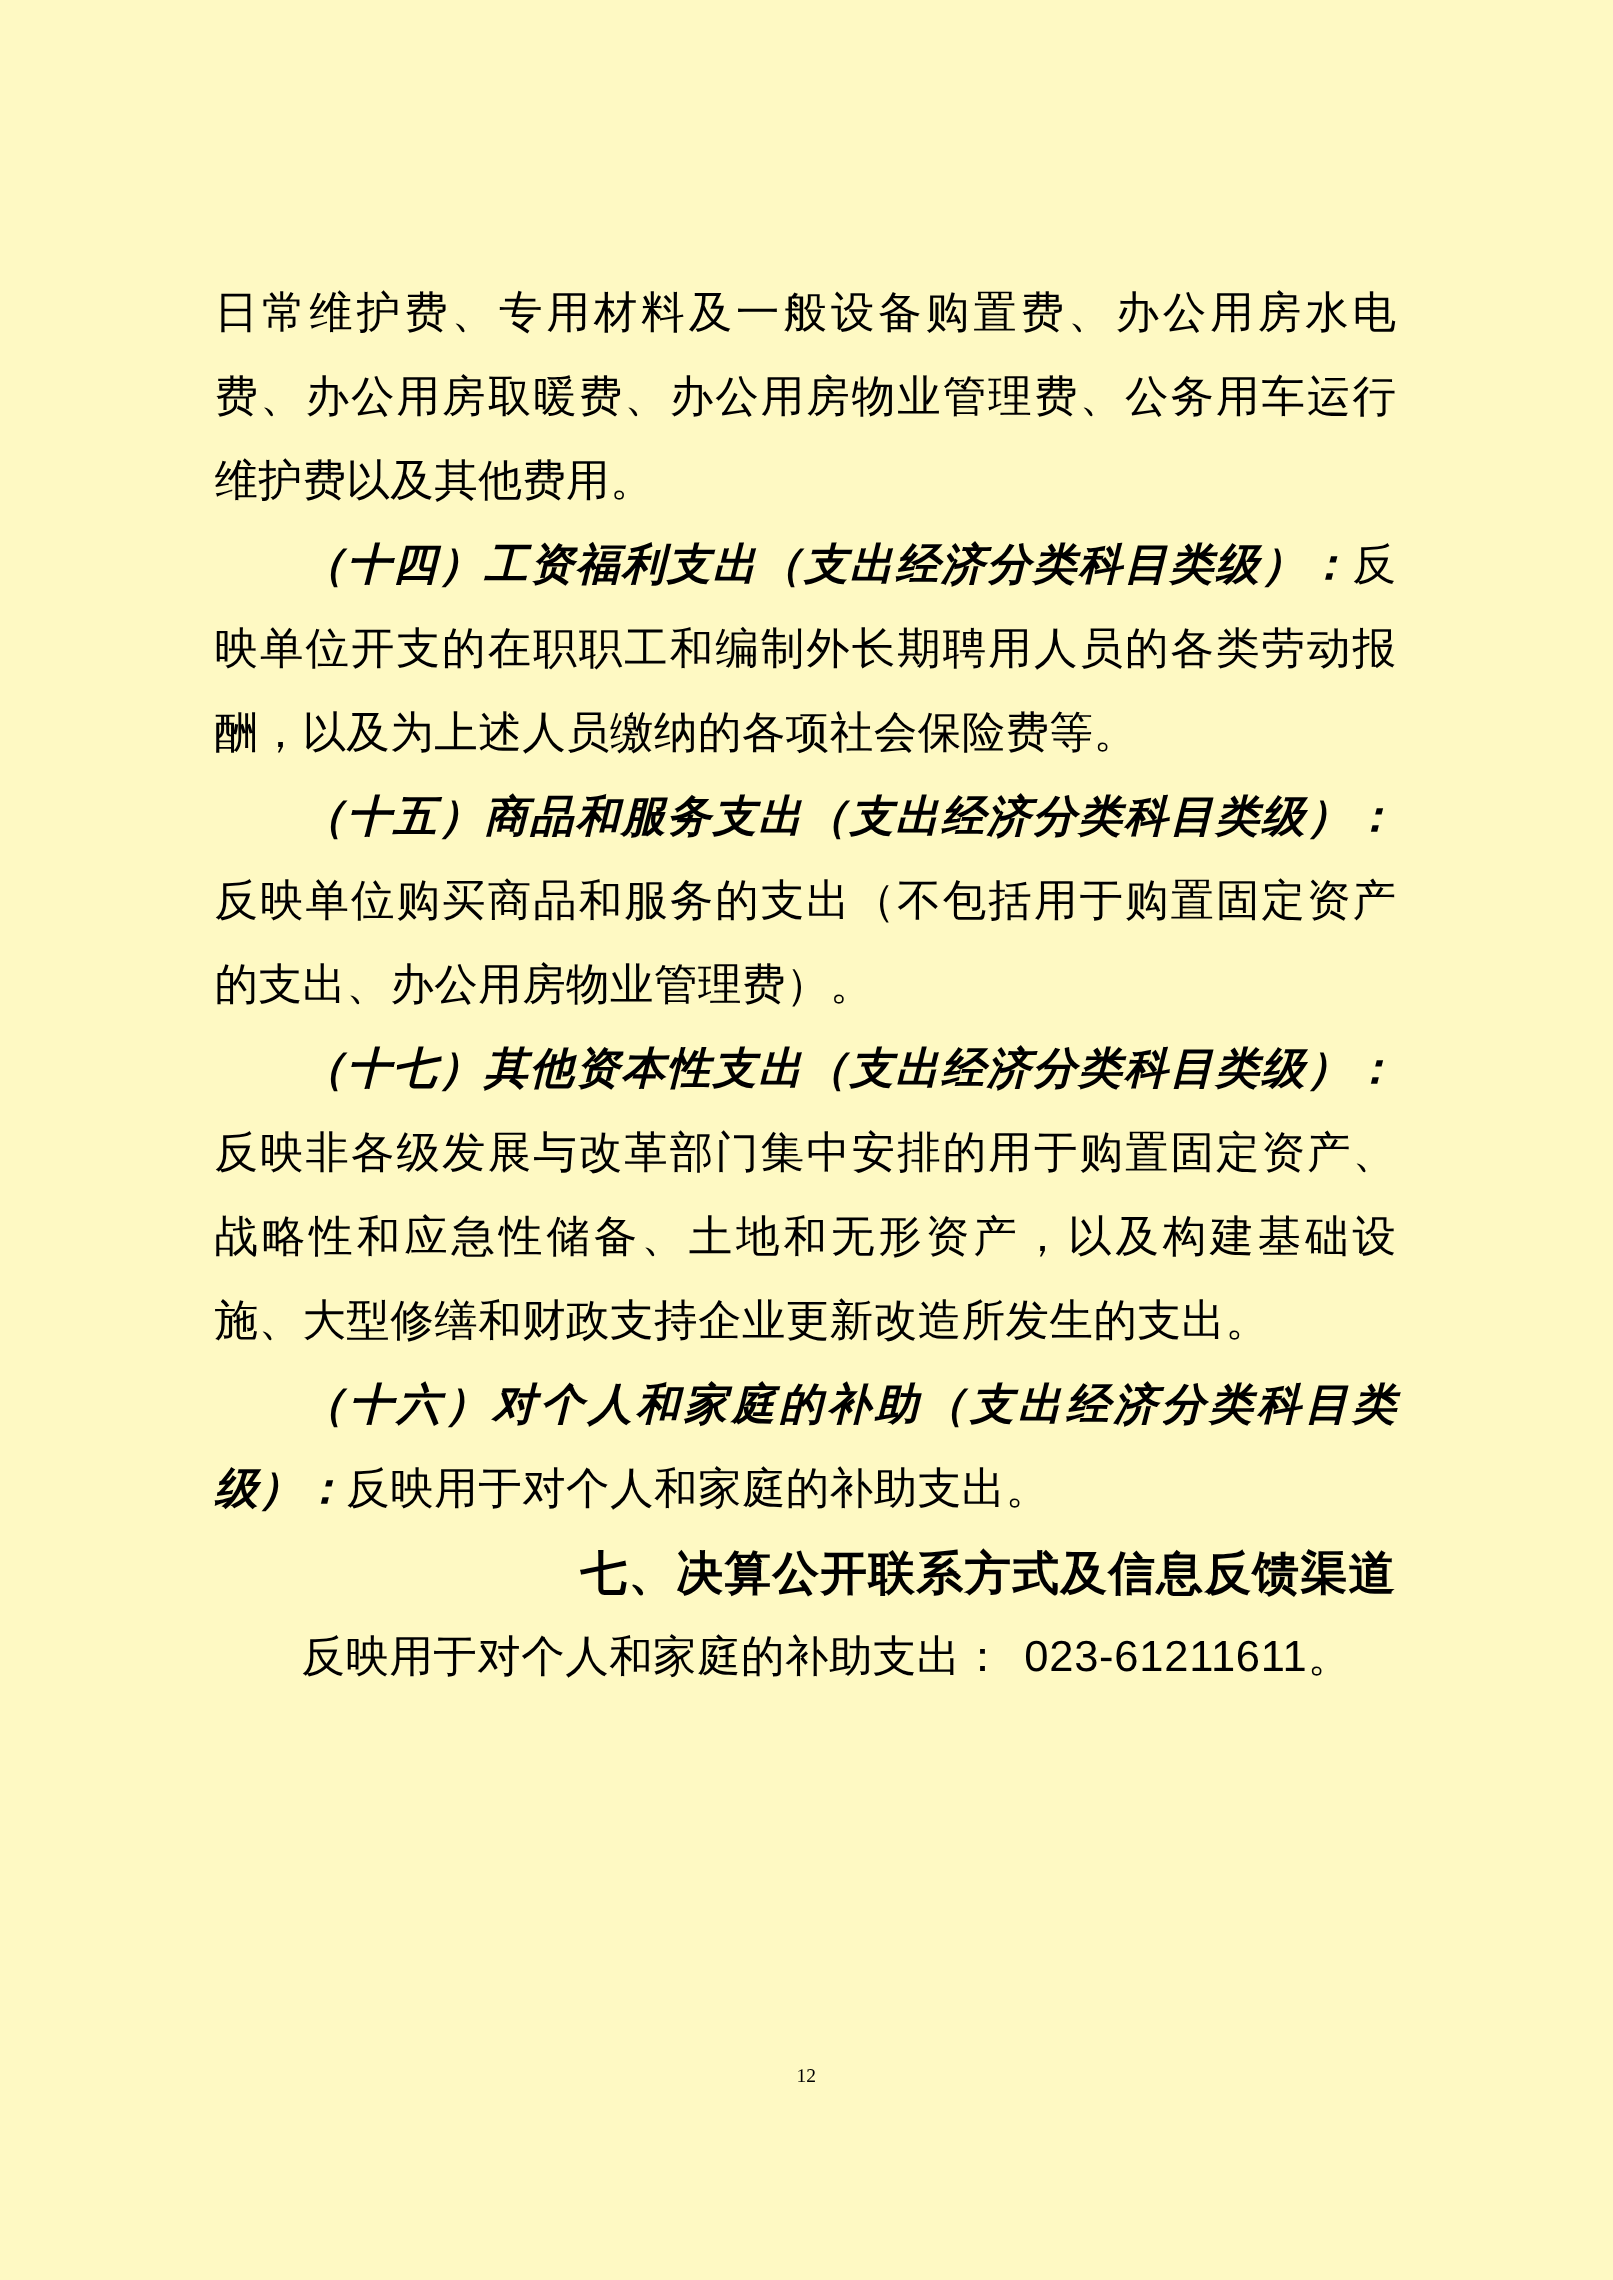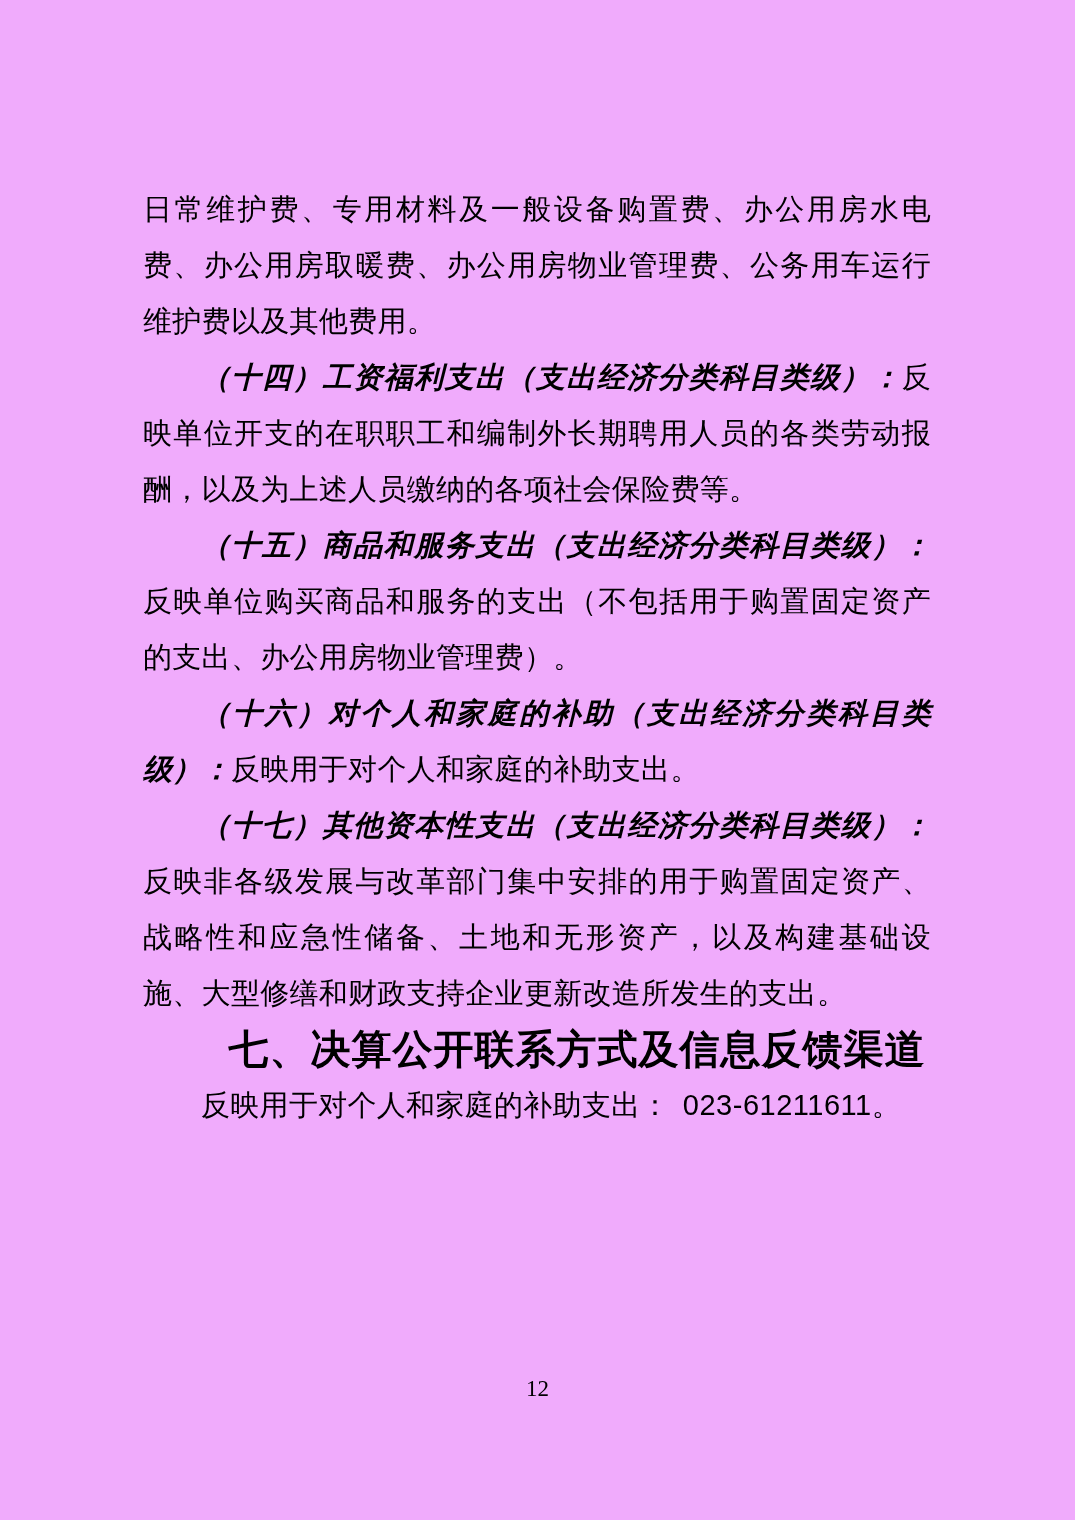--- a/index.html
+++ b/index.html
@@ -4,21 +4,21 @@
 <style>
   html, body {
     margin: 0;
     padding: 0;
     background: #ffffff;
   }
   .page {
     position: relative;
     width: 1075px;
     height: 1520px;
-    background: #f0abfc;
+    background: #fef9c3;
     overflow: hidden;
     color: #000000;
     font-family: "Liberation Serif", "DejaVu Serif", serif;
   }
   .content {
     position: absolute;
     left: 143px;
     top: 181px;
     width: 788px;
   }
@@ -32,40 +32,40 @@
   }
   .para.flush {
     text-indent: 0;
   }
   .para .lead {
     font-weight: bold;
     font-style: italic;
   }
   .section-heading {
     margin: 0;
-    font-size: 40px;
+    font-size: 31px;
     line-height: 56px;
     font-weight: bold;
     font-family: Liberation Sans, sans-serif;
     text-indent: 2em;
     letter-spacing: 1px;
-    text-align: center;
+    text-align: right;
   }
   .contact .phone {
     font-family: Liberation Sans, sans-serif;
     margin-left: 0.45em;
     letter-spacing: 0.5px;
   }
   .page-number {
     position: absolute;
     left: 0;
     right: 0;
     top: 1376px;
     text-align: center;
-    font-size: 23px;
+    font-size: 13px;
     font-family: "Liberation Serif", "DejaVu Serif", serif;
   }
 </style>
 </head>
 <body>
 
 <div class="page">
   <div class="content">
 
     <p class="para flush">
@@ -74,25 +74,25 @@
 
     <p class="para">
       <span class="lead">（十四）工资福利支出（支出经济分类科目类级）：</span><span class="body-text">反映单位开支的在职职工和编制外长期聘用人员的各类劳动报酬，以及为上述人员缴纳的各项社会保险费等。</span>
     </p>
 
     <p class="para">
       <span class="lead">（十五）商品和服务支出（支出经济分类科目类级）：</span><span class="body-text">反映单位购买商品和服务的支出（不包括用于购置固定资产的支出、办公用房物业管理费）。</span>
     </p>
 
     <p class="para">
-      <span class="lead">（十六）对个人和家庭的补助（支出经济分类科目类级）：</span><span class="body-text">反映用于对个人和家庭的补助支出。</span>
+      <span class="lead">（十七）其他资本性支出（支出经济分类科目类级）：</span><span class="body-text">反映非各级发展与改革部门集中安排的用于购置固定资产、战略性和应急性储备、土地和无形资产，以及构建基础设施、大型修缮和财政支持企业更新改造所发生的支出。</span>
     </p>
 
     <p class="para">
-      <span class="lead">（十七）其他资本性支出（支出经济分类科目类级）：</span><span class="body-text">反映非各级发展与改革部门集中安排的用于购置固定资产、战略性和应急性储备、土地和无形资产，以及构建基础设施、大型修缮和财政支持企业更新改造所发生的支出。</span>
+      <span class="lead">（十六）对个人和家庭的补助（支出经济分类科目类级）：</span><span class="body-text">反映用于对个人和家庭的补助支出。</span>
     </p>
 
     <h2 class="section-heading">七、决算公开联系方式及信息反馈渠道</h2>
 
     <p class="para flush contact" style="text-indent:2em;">
       <span class="contact-label">反映用于对个人和家庭的补助支出：</span><span class="phone">023-61211611</span><span class="period">。</span>
     </p>
 
   </div>
 

